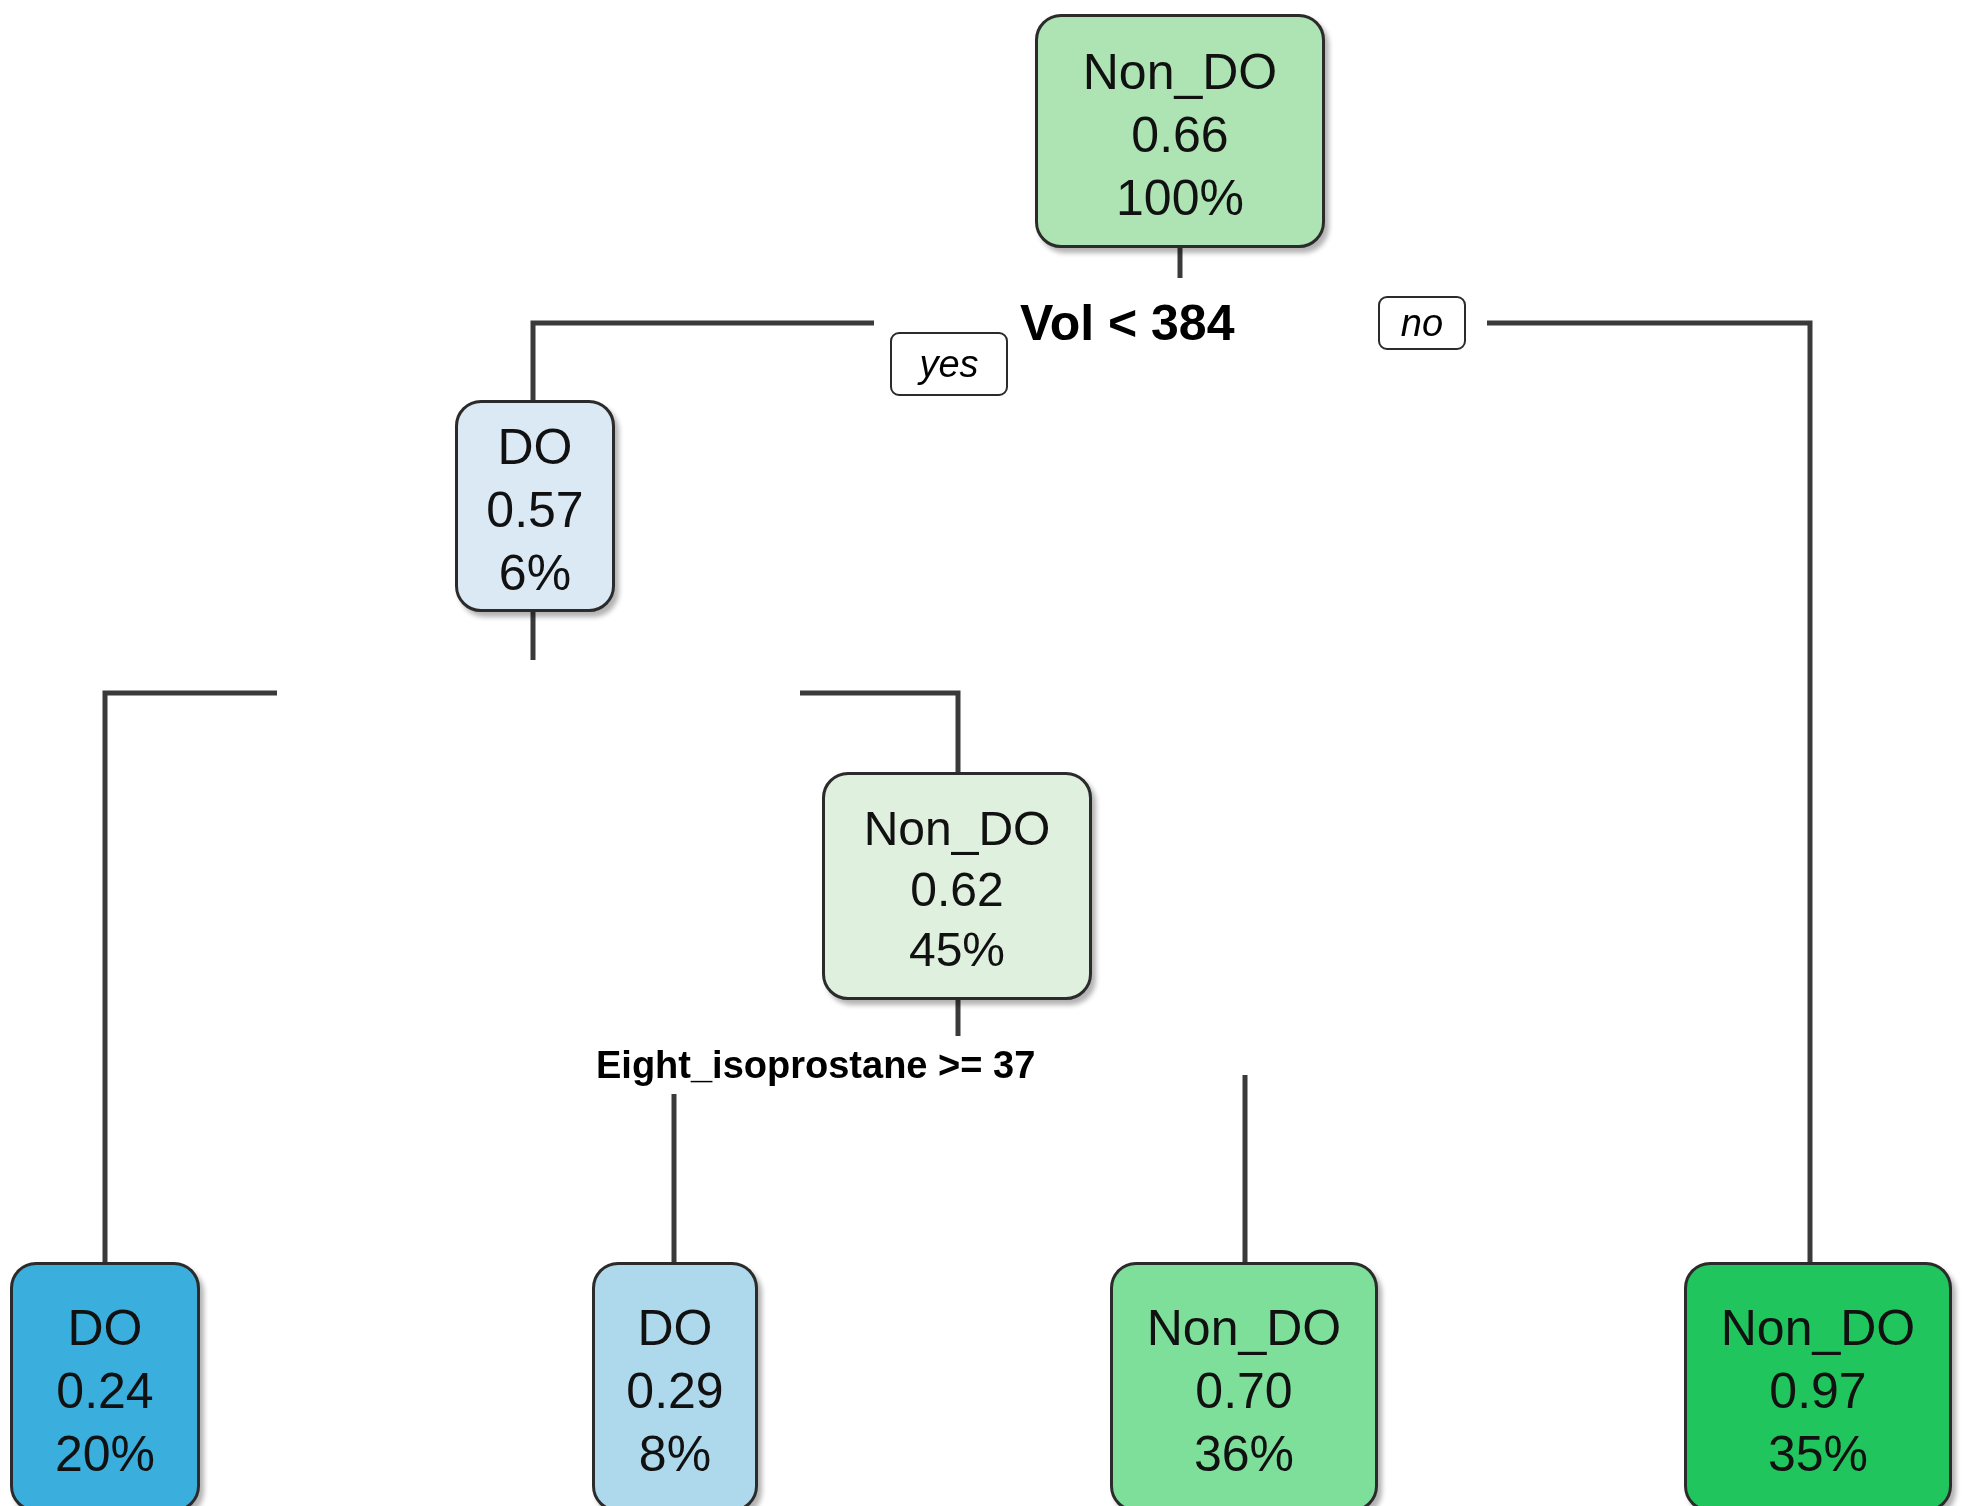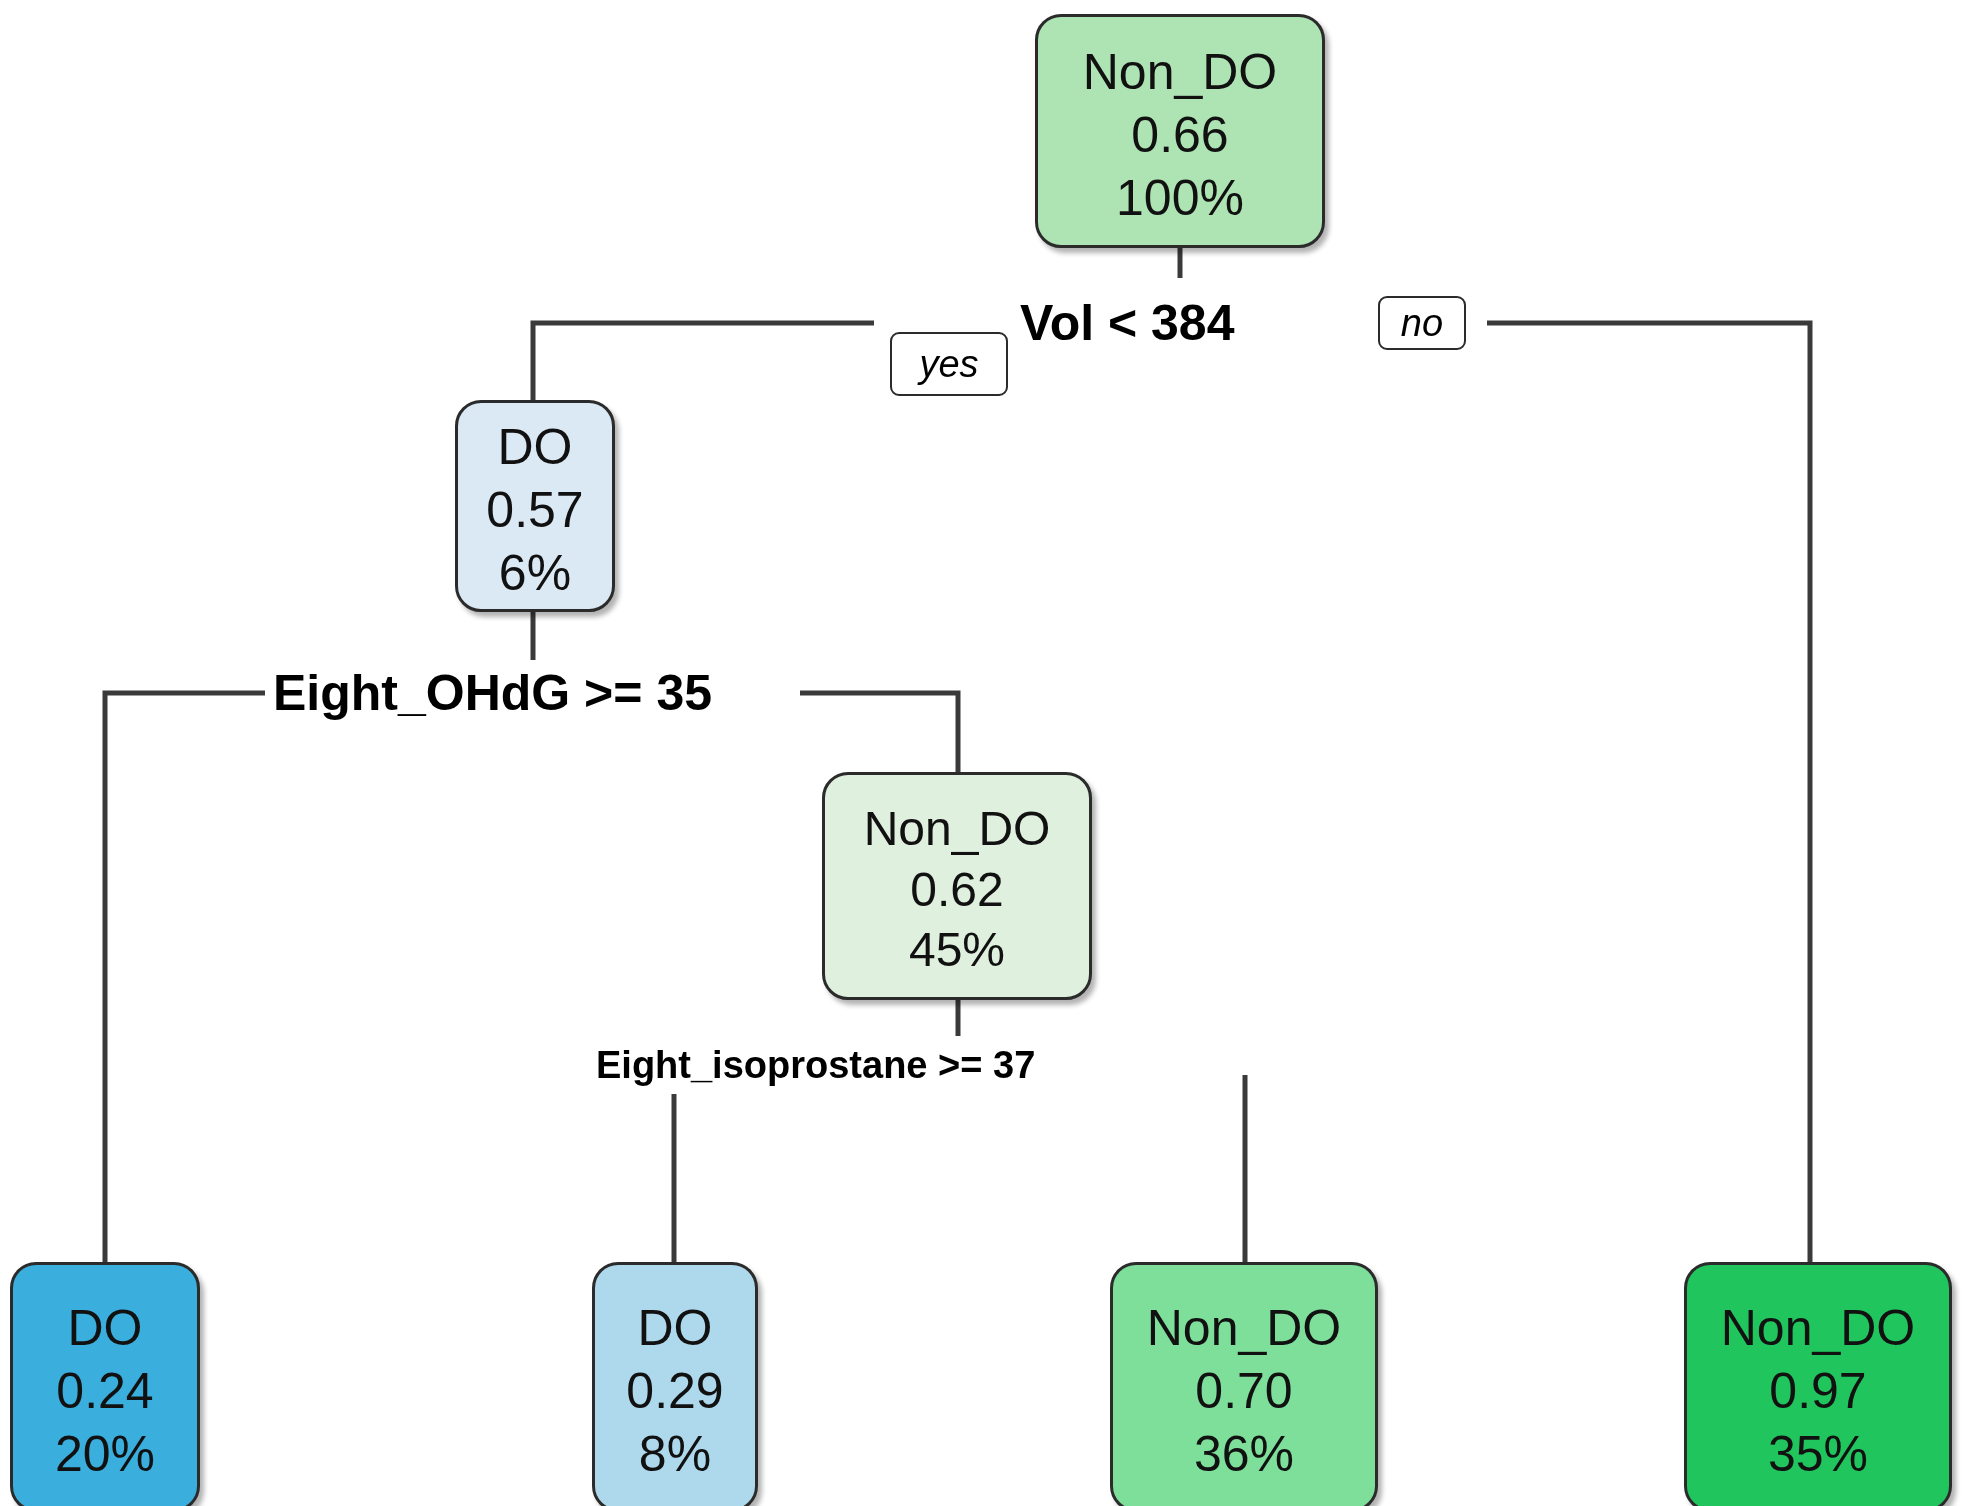--- a/index.html
+++ b/index.html
@@ -124,23 +124,20 @@
   <div class="yn-pill" style="left:1378px; top:296px; width:88px; height:54px; font-size:38px;">
     <span>no</span>
   </div>
 
   <div class="node" style="left:455px; top:400px; width:160px; height:212px; background:#dae9f4; font-size:50px;">
     <span class="line cls">DO</span>
     <span class="line prob">0.57</span>
     <span class="line pct">6%</span>
   </div>
 
-  <div class="split-label" style="left:265px; top:664px; font-size:50px; line-height:58px;">
-    <span>Eight_OHdG &gt;= 35</span>
-  </div>
 
   <div class="node" style="left:822px; top:772px; width:270px; height:228px; background:#dff0df; font-size:48px;">
     <span class="line cls">Non_DO</span>
     <span class="line prob">0.62</span>
     <span class="line pct">45%</span>
   </div>
 
   <div class="split-label" style="left:588px; top:1036px; font-size:38px; line-height:58px;">
     <span>Eight_isoprostane &gt;= 37</span>
   </div>

